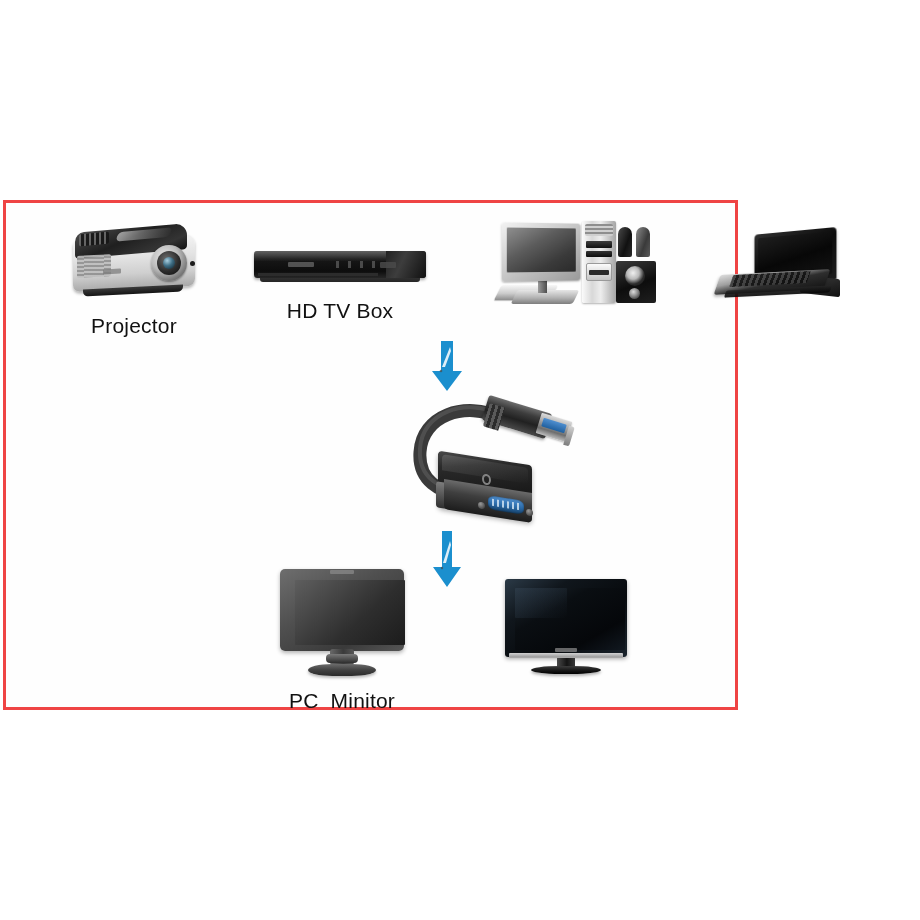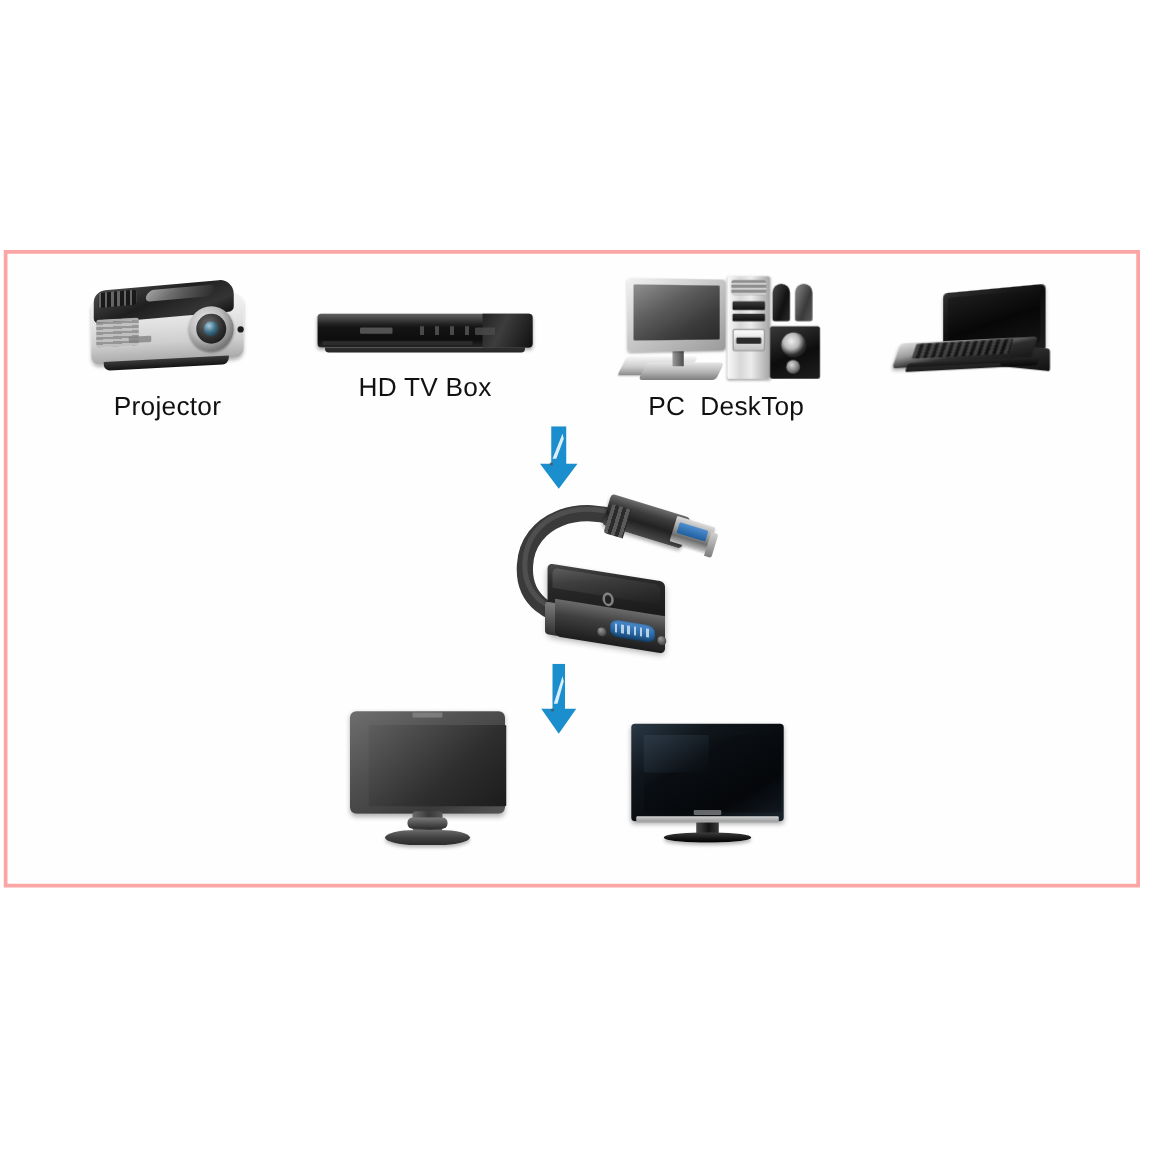--- a/index.html
+++ b/index.html
@@ -21,24 +21,24 @@
     left: 0; top: 0;
     width: 920px; height: 920px;
     background: #ffffff;
   }
 
   
   #diagram-frame {
     position: absolute;
     left: 3px;
     top: 200px;
-    width: 909px;
+    width: 735px;
     height: 510px;
     box-sizing: border-box;
-    border: 3px solid #fca5a5;
+    border: 3px solid #ef4444;
     background: #fefefe;
   }
 
   
   .device {
     position: absolute;
     text-align: center;
   }
   .device .art {
     position: relative;
@@ -672,21 +672,20 @@
         <div class="pc-tower-bay1"></div>
         <div class="pc-tower-bay2"></div>
         <div class="pc-tower-panel"></div>
         <div class="pc-tower-slot"></div>
         <div class="pc-spk-l"></div>
         <div class="pc-spk-r"></div>
         <div class="pc-sub"></div>
         <div class="pc-sub-cone"></div>
         <div class="pc-sub-cone2"></div>
       </div>
-      <div class="caption">PC  DeskTop</div>
     </div>
 
     <div class="device" style="left:678px; top:22px; width:190px;">
       <div class="art lap-wrap">
         <div class="lap-lid">
           <div class="lap-screen"></div>
         </div>
         <div class="lap-stand"></div>
         <div class="lap-base"></div>
         <div class="lap-kbd"></div>
@@ -735,20 +734,21 @@
     <div class="device" style="left:246px; top:362px; width:180px;">
       <div class="art mon-wrap">
         <div class="mon-frame">
           <div class="mon-screen"></div>
         </div>
         <div class="mon-logo"></div>
         <div class="mon-neck"></div>
         <div class="mon-hinge"></div>
         <div class="mon-base"></div>
       </div>
+      <div class="caption">PC  Minitor</div>
     </div>
 
     <div class="device" style="left:470px; top:372px; width:180px;">
       <div class="art tv-wrap">
         <div class="tv-frame">
           <div class="tv-screen"></div>
           <div class="tv-gloss"></div>
         </div>
         <div class="tv-brand"></div>
         <div class="tv-strip"></div>

